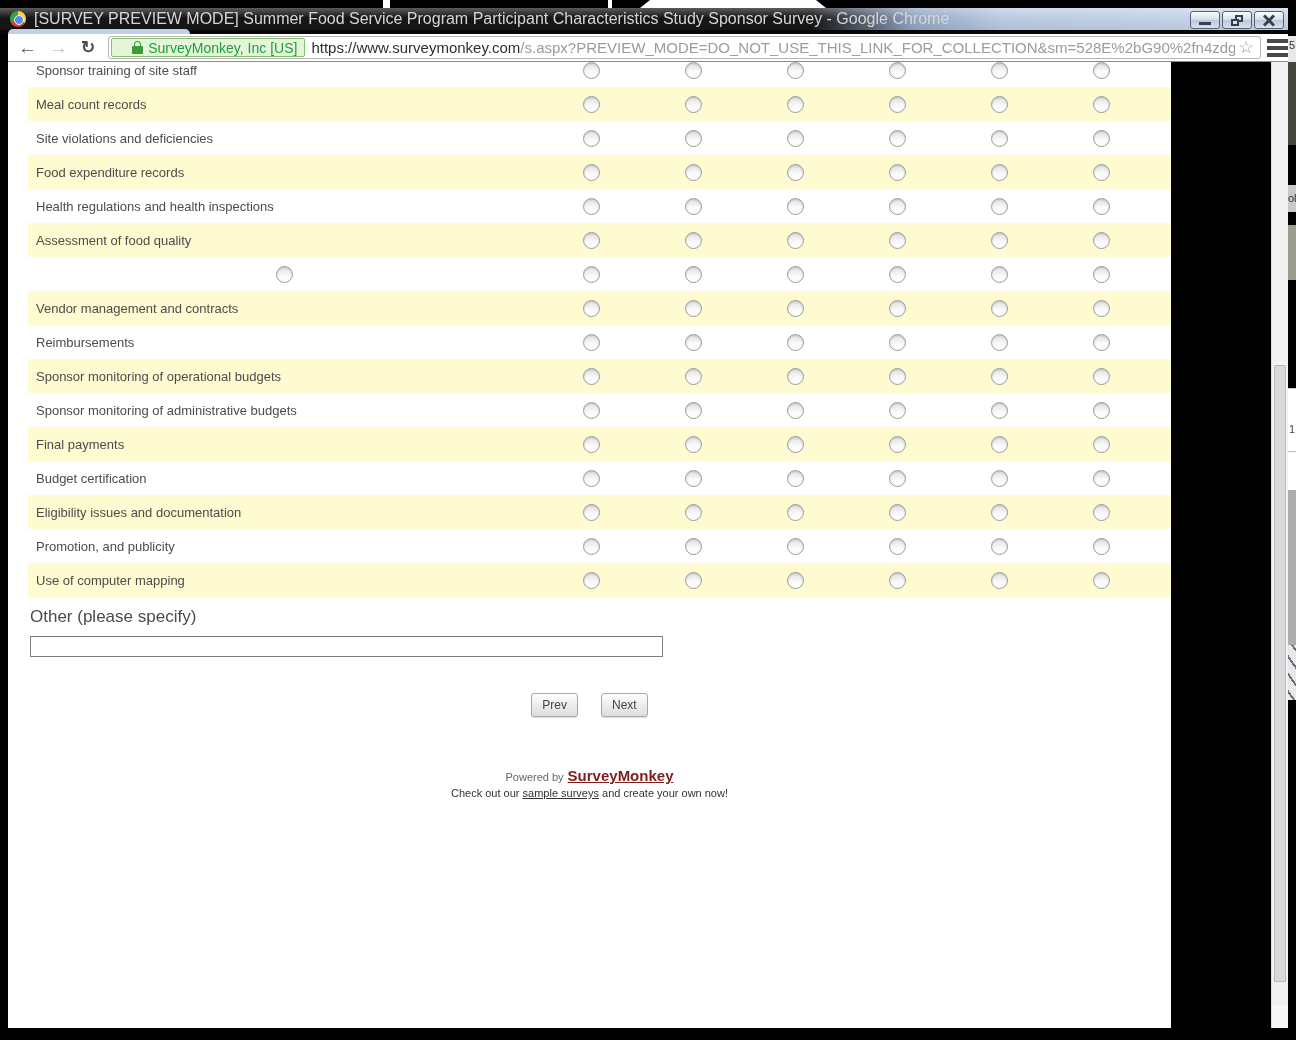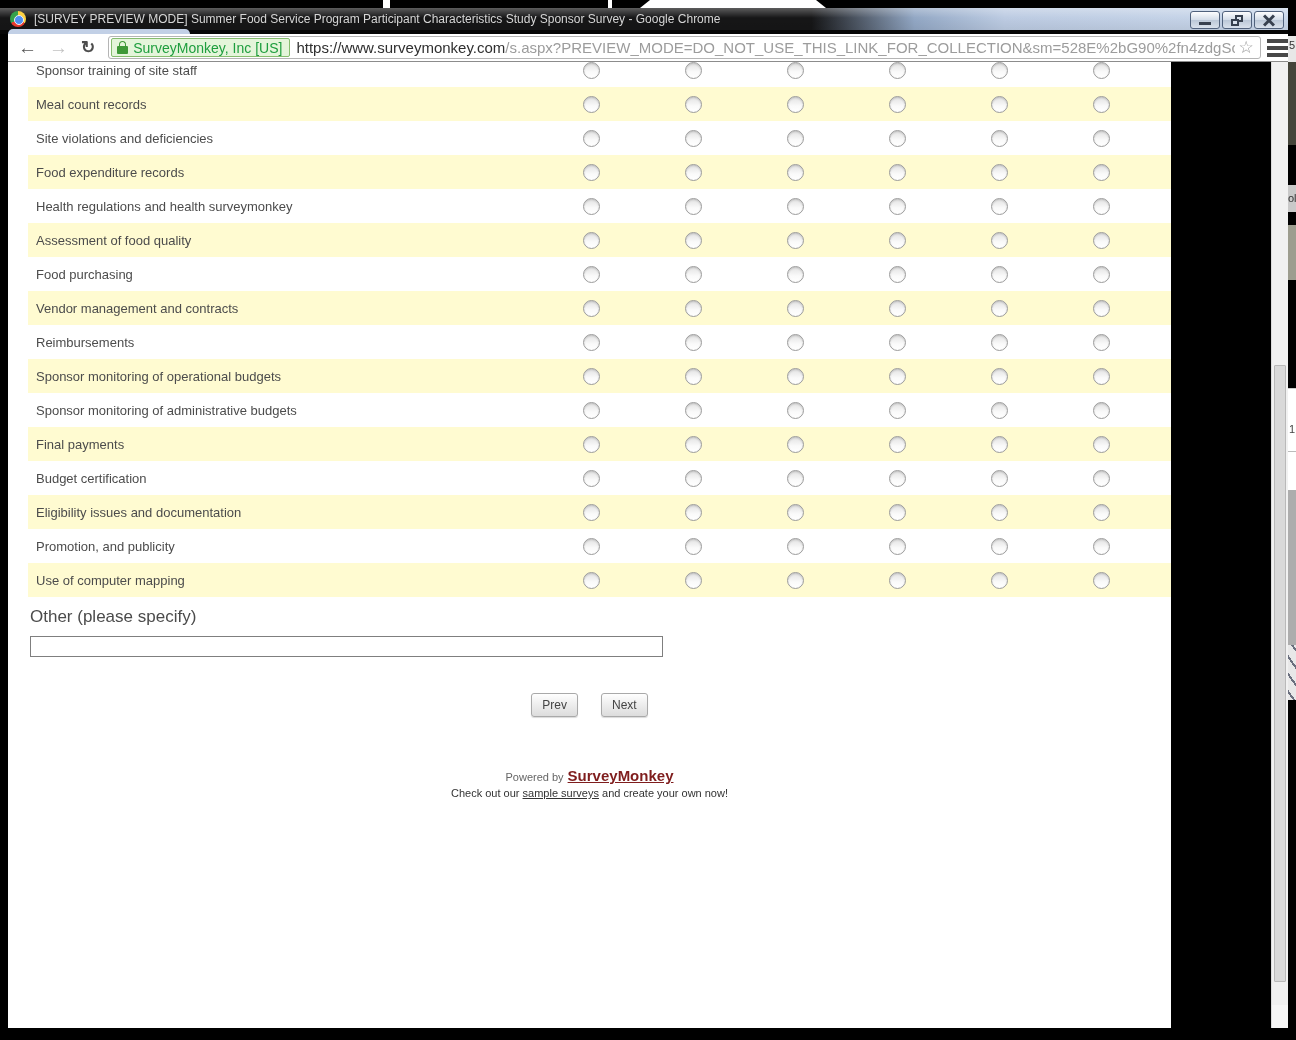--- a/index.html
+++ b/index.html
@@ -28,21 +28,21 @@
   .chrome-logo {
     position:absolute; left:10px; top:3px; width:16px; height:16px; border-radius:50%;
     background:conic-gradient(from 120deg, #e8392c 0 33%, #34a14c 0 66%, #fdd243 0 100%);
   }
   .chrome-logo::before {
     content:""; position:absolute; left:4px; top:4px; width:8px; height:8px;
     border-radius:50%; background:#4e8ff0; border:1.5px solid #f2f2f2;
   }
   .window-title {
     position:absolute; left:34px; top:0; line-height:22px;
-    font-size:12px; color:#d6d6d6; white-space:nowrap;
+    font-size:16px; color:#d6d6d6; white-space:nowrap;
   }
   .win-buttons { position:absolute; left:1190px; top:3px; display:flex; gap:2px; }
   .win-btn {
     width:30px; height:18px; border:1px solid #50617c; border-radius:3px;
     background:linear-gradient(to bottom, #fdfdfe 0%, #d4dde9 48%, #bcc8d8 52%, #d9e1ec 100%);
     position:relative; display:flex; align-items:center; justify-content:center;
   }
   .glyph-min { width:12px; height:3px; background:#37404f; margin-top:7px; }
   .glyph-restore { position:relative; width:12px; height:11px; }
   .glyph-restore .sq1 { position:absolute; right:0; top:0; width:8px; height:7px; border:2px solid #37404f; background:transparent; }
@@ -69,21 +69,21 @@
   .nav-icon.back { margin-left:10px; }
   .nav-icon.fwd { color:#c2c2c2; }
   .nav-icon.reload { font-size:17px; margin-left:13px; color:#4d4d4d; }
   .omnibox {
     position:relative; margin-left:13px; width:1156px; height:23px;
     border:1px solid #b5b5b5; border-radius:3px; background:#fff;
     display:flex; align-items:center; overflow:hidden;
   }
   .ev-badge {
     margin-left:2px; height:19px; display:flex; align-items:center;
-    padding:0 7px 0 5px; background:#e4f5da; border:1px solid #86bd6f; border-radius:2px;
+    padding:0 7px 0 20px; background:#e4f5da; border:1px solid #86bd6f; border-radius:2px;
     flex:0 0 auto;
   }
   .lock-icon { position:relative; width:11px; height:13px; margin-right:5px; }
   .lock-icon .shackle { position:absolute; left:2px; top:0; width:7px; height:7px; border:1.5px solid #3e9937; border-bottom:none; border-radius:4px 4px 0 0; }
   .lock-icon .body { position:absolute; left:0; top:5px; width:11px; height:8px; background:#3e9937; border-radius:1px; }
   .ev-badge .badge-text { font-size:14px; color:var(--badge-green); white-space:nowrap; }
   .url-text { margin-left:6px; font-size:15px; white-space:nowrap; overflow:hidden; flex:1 1 auto; }
   .url-host { color:#2f2f2f;text-align:right; }
   .url-path { color:#9c9c9c; }
   .star-icon {
@@ -313,21 +313,21 @@
           <span class="radio"></span>
         </div>
         <div class="cell">
           <span class="radio"></span>
         </div>
         <div class="cell">
           <span class="radio"></span>
         </div>
       </div>
       <div class="row">
-    <div class="row-label">Health regulations and health surveymonkey</div>
+    <div class="row-label">Health regulations and health inspections</div>
   <div class="cell">
           <span class="radio"></span>
         </div>
         <div class="cell">
           <span class="radio"></span>
         </div>
         <div class="cell">
           <span class="radio"></span>
         </div>
         <div class="cell">
@@ -361,21 +361,20 @@
           <span class="radio"></span>
         </div>
         <div class="cell">
           <span class="radio"></span>
         </div>
         <div class="cell">
           <span class="radio"></span>
         </div>
       </div>
       <div class="row">
-    <div class="row-label">Food purchasing</div>
   <div class="cell">
           <span class="radio"></span>
         </div>
         <div class="cell">
           <span class="radio"></span>
         </div>
         <div class="cell">
           <span class="radio"></span>
         </div>
         <div class="cell">

